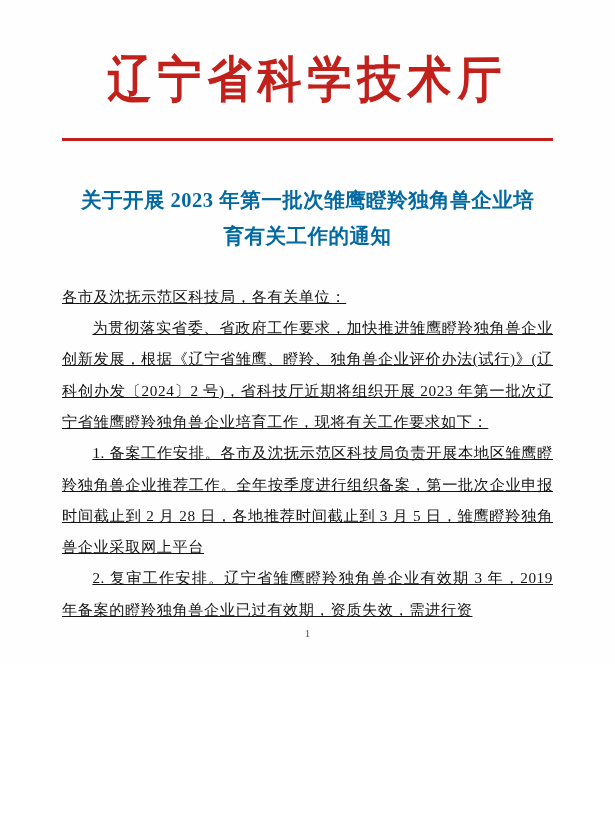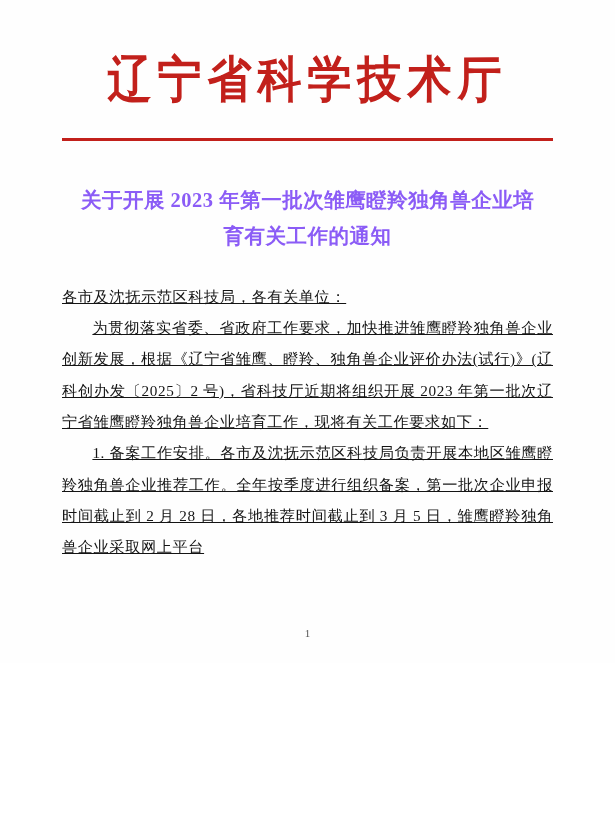--- a/index.html
+++ b/index.html
@@ -44,21 +44,21 @@
     background: #c2201b;
     width: 100%;
   }
   .doc-title {
     margin-top: 42px;
     text-align: center;
     font-size: 20.5px;
     font-weight: bold;
     line-height: 1.75;
     letter-spacing: 0.5px;
-    color: #8b5cf6;
+    color: #0369a1;
     padding: 0 10px;
   }
   .body-text {
     margin-top: 26px;
     font-size: 15.2px;
     line-height: 2.06;
     color: #141414;
     letter-spacing: 0.6px;
     text-align: justify;
   }
@@ -95,19 +95,20 @@
     <div class="letterhead-title">辽宁省科学技术厅</div>
     <div class="rule-wrap">
       <div class="rule-thick"></div>
     </div>
   </div>
 
   <div class="doc-title">关于开展 2023 年第一批次雏鹰瞪羚独角兽企业培育有关工作的通知</div>
 
   <div class="body-text">
     <p class="para">各市及沈抚示范区科技局，各有关单位：</p>
-    <p class="para indent">为贯彻落实省委、省政府工作要求，加快推进雏鹰瞪羚独角兽企业创新发展，根据《辽宁省雏鹰、瞪羚、独角兽企业评价办法(试行)》(辽科创办发〔2025〕2 号)，省科技厅近期将组织开展 2023 年第一批次辽宁省雏鹰瞪羚独角兽企业培育工作，现将有关工作要求如下：</p>
+    <p class="para indent">为贯彻落实省委、省政府工作要求，加快推进雏鹰瞪羚独角兽企业创新发展，根据《辽宁省雏鹰、瞪羚、独角兽企业评价办法(试行)》(辽科创办发〔2024〕2 号)，省科技厅近期将组织开展 2023 年第一批次辽宁省雏鹰瞪羚独角兽企业培育工作，现将有关工作要求如下：</p>
     <p class="para indent">1. 备案工作安排。各市及沈抚示范区科技局负责开展本地区雏鹰瞪羚独角兽企业推荐工作。全年按季度进行组织备案，第一批次企业申报时间截止到 2 月 28 日，各地推荐时间截止到 3 月 5 日，雏鹰瞪羚独角兽企业采取网上平台</p>
+    <p class="para indent">2. 复审工作安排。辽宁省雏鹰瞪羚独角兽企业有效期 3 年，2019 年备案的瞪羚独角兽企业已过有效期，资质失效，需进行资</p>
   </div>
 
   <div class="page-number">1</div>
 
 </div>
 
 </body></html>

